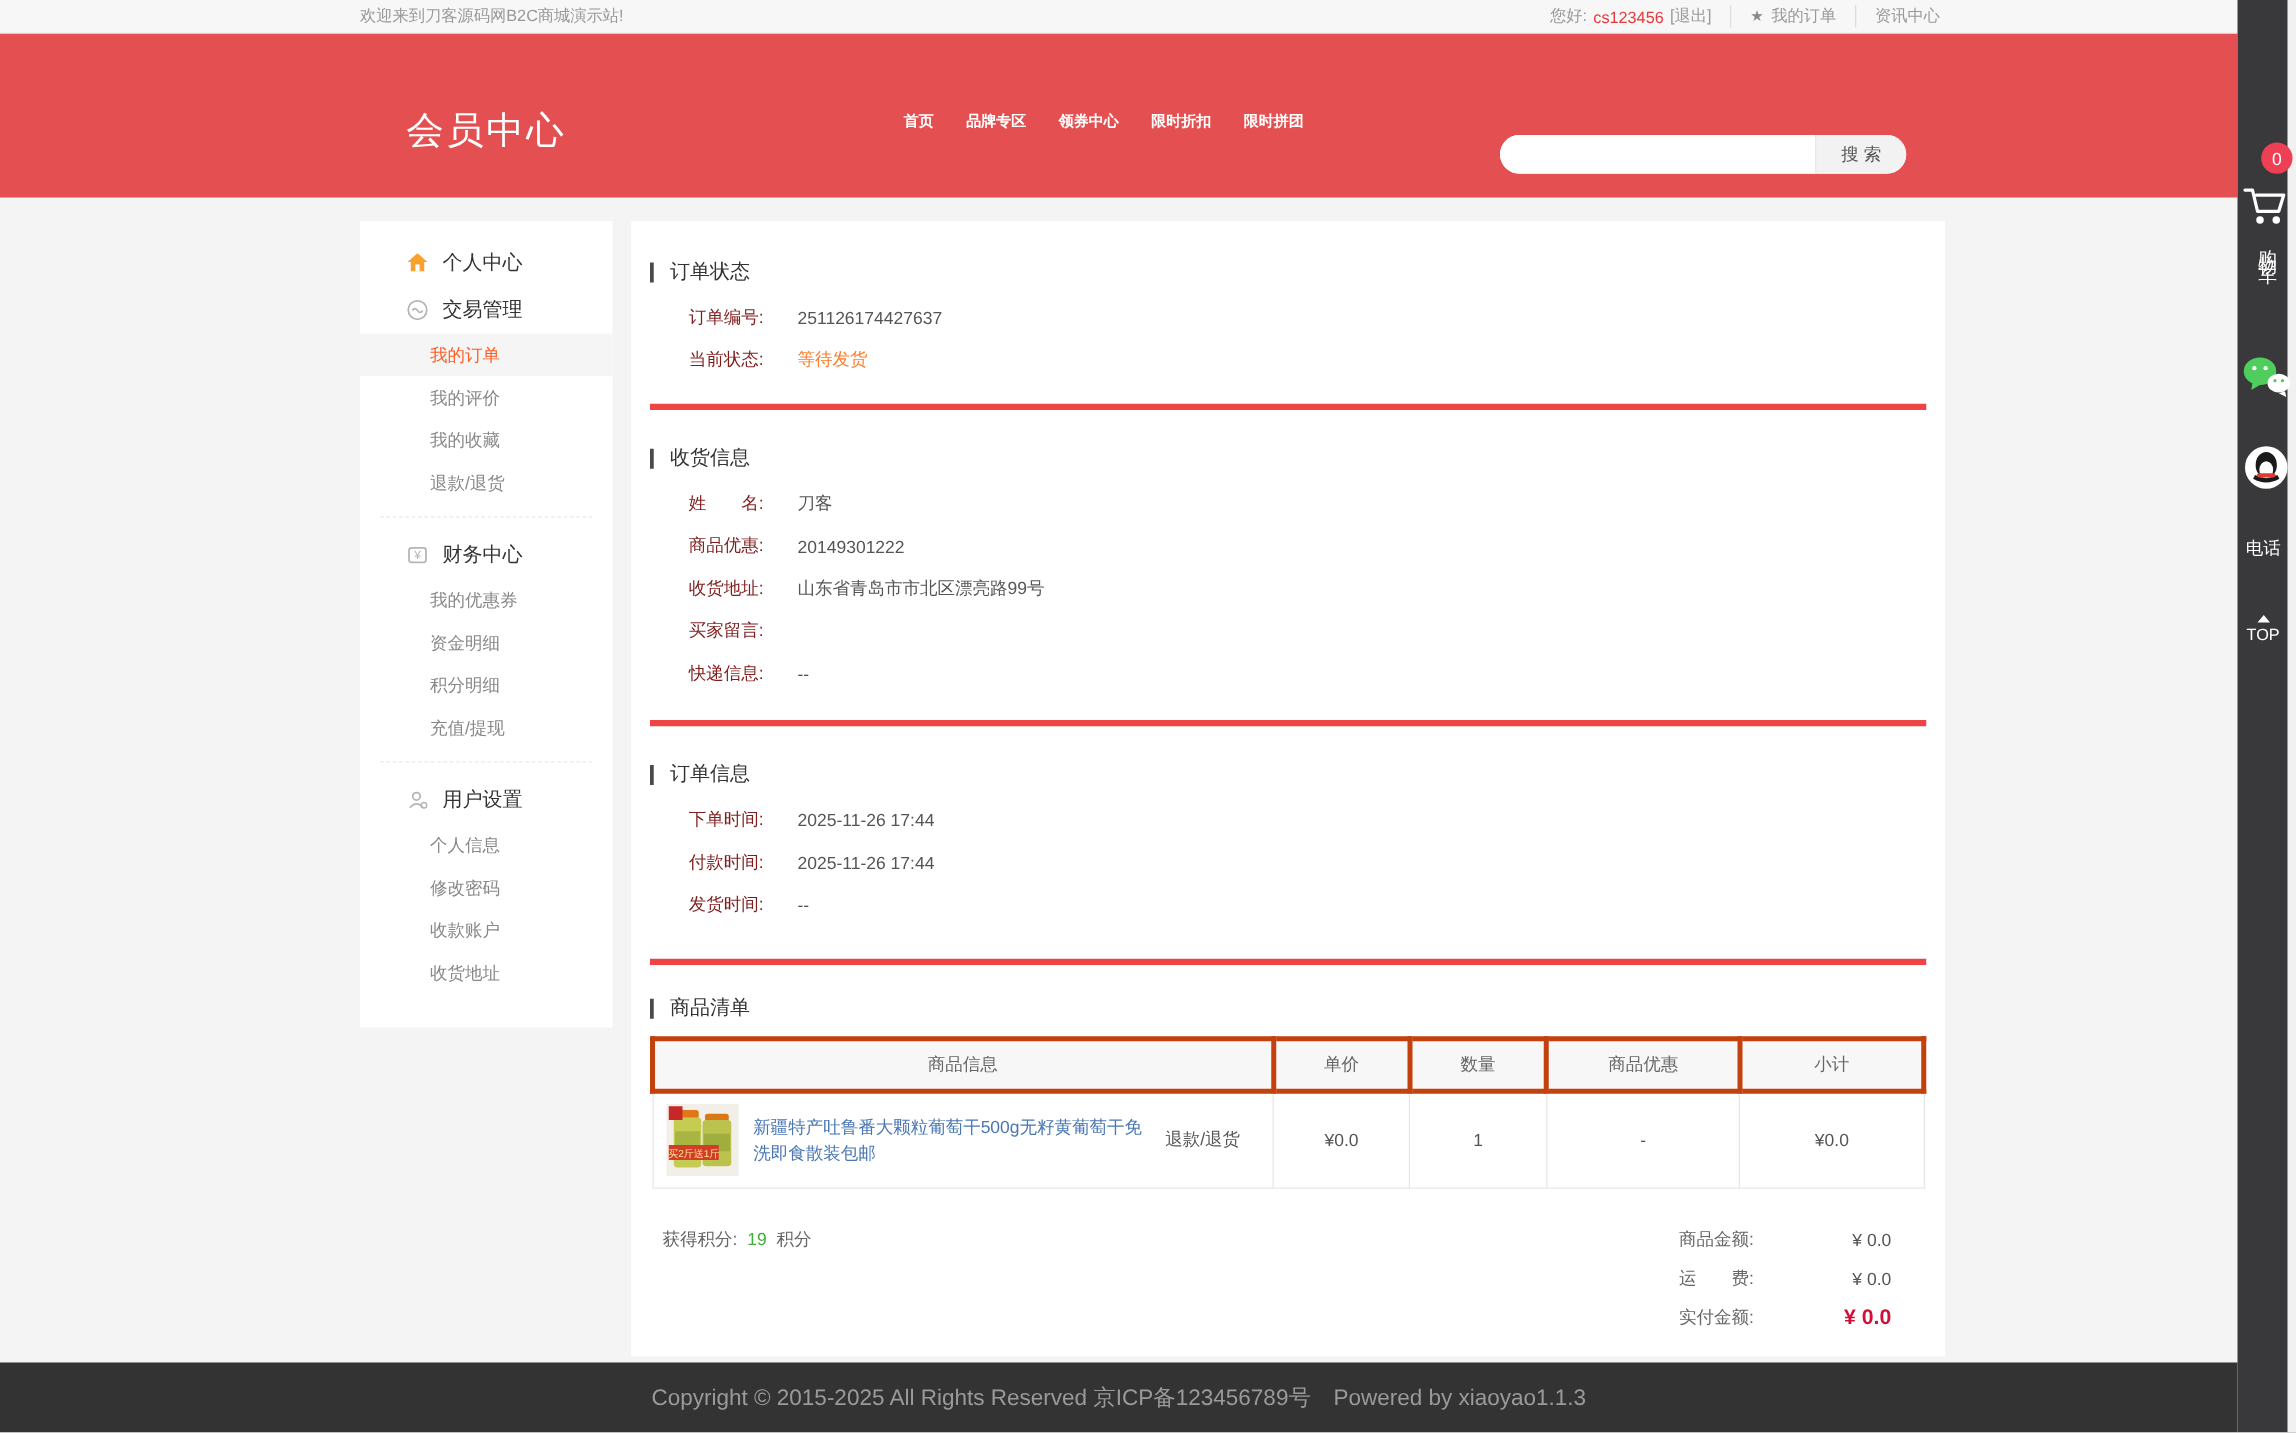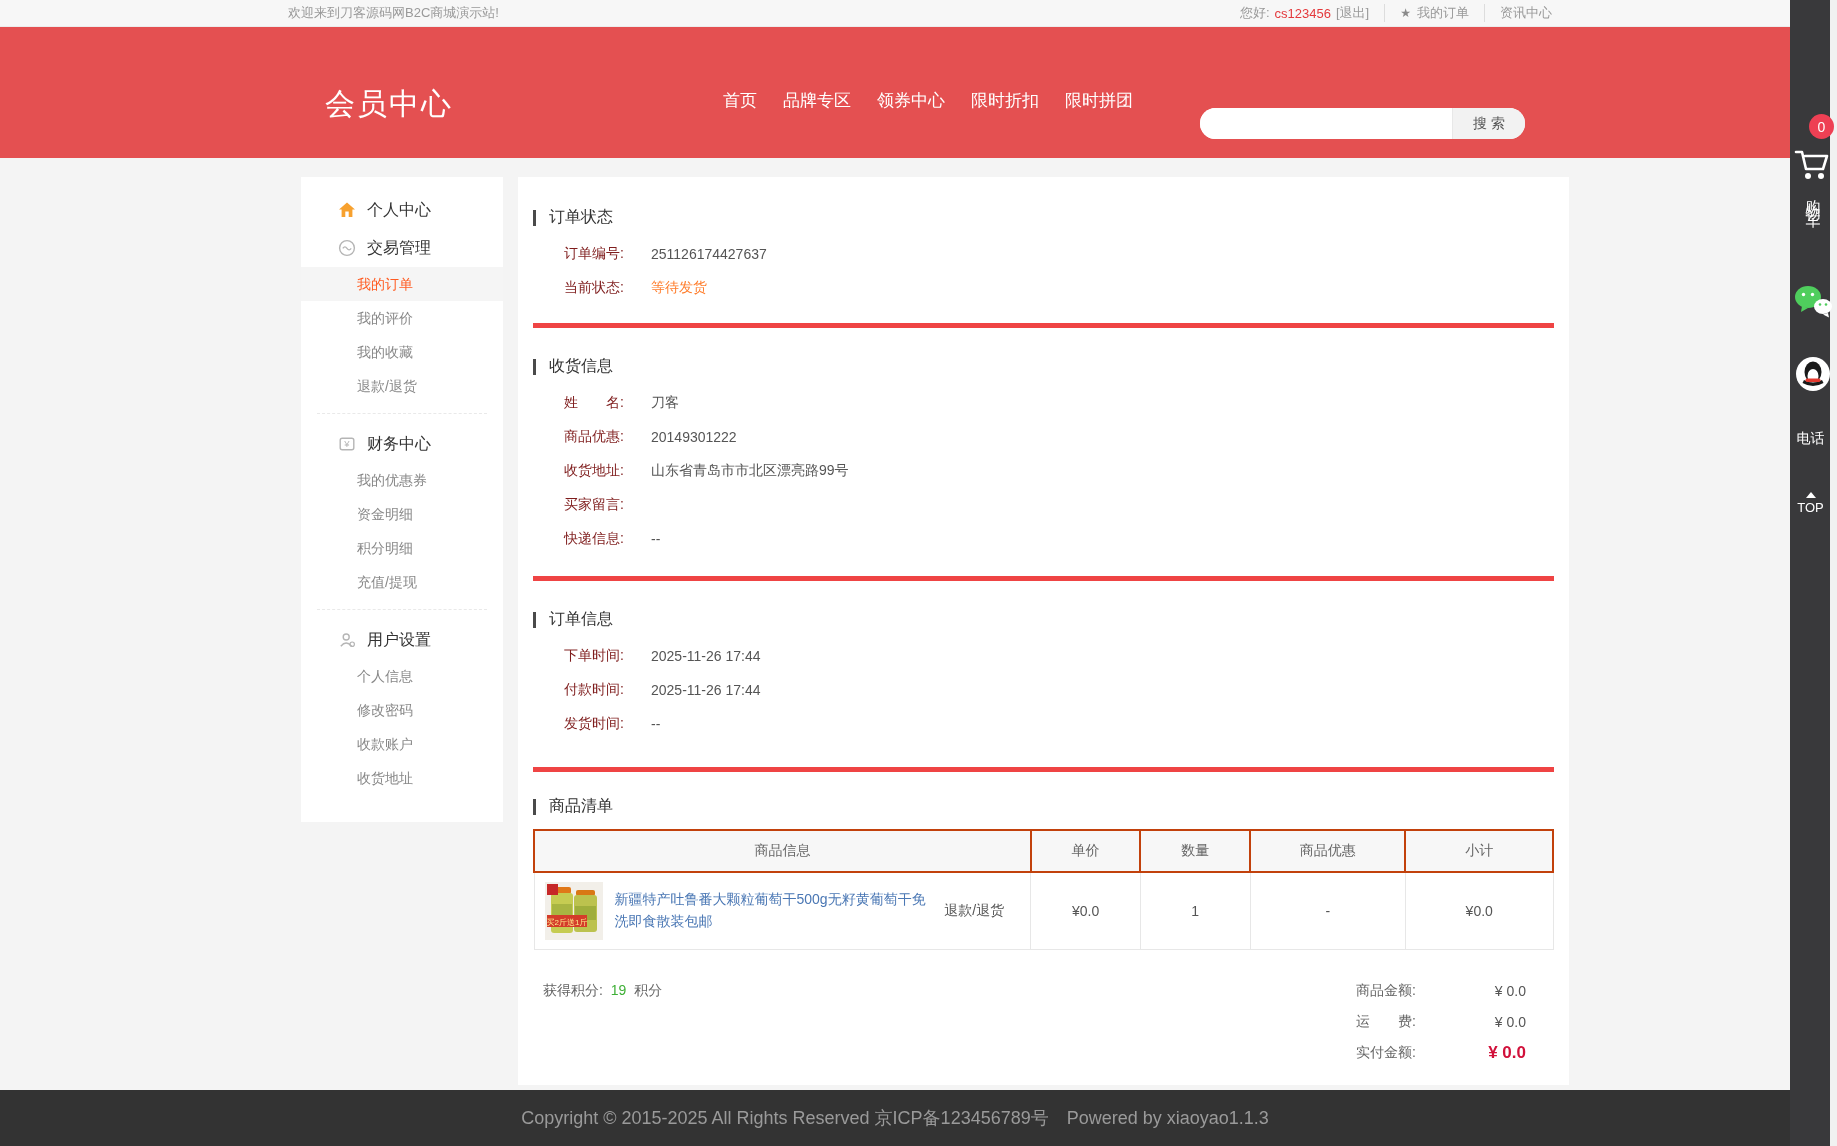--- a/index.html
+++ b/index.html
@@ -19,29 +19,29 @@
   .topbar-right{ display:flex; align-items:center; }
   .topbar-right .grp{ display:flex; align-items:center; padding:0 15px; }
   .topbar-right .grp + .grp{ border-left:1px solid #ddd; }
   .topbar-right .grp:last-child{ padding-right:0; }
   .username{ color:#e4393c; margin:0 5px; }
   .star{ color:#8a8a8a; margin-right:6px; font-size:12px; }
   .tlink{ cursor:pointer; }
   
   .header{ position:absolute; left:0; top:27px; width:1790px; height:131px; background:#e45051; }
   .logo{ position:absolute; left:325px; top:57px; font-size:30px; color:#fff; letter-spacing:2px; cursor:pointer; }
-  .nav{ position:absolute; left:723px; top:62px; display:flex; gap:26px; font-size:17px; color:#fff; }
+  .nav{ position:absolute; left:723px; top:62px; display:flex; gap:26px; font-size:12px; color:#fff;font-weight:bold; }
   .nav span{ cursor:pointer; white-space:nowrap; }
   .search{ position:absolute; left:1200px; top:81px; width:325px; height:31px;
     background:#fff; border-radius:16px; display:flex; overflow:hidden; }
   .search input{ flex:1; border:0; outline:0; padding:0 14px; font-size:14px; background:#fff; }
   .search button{ width:73px; border:0; border-left:1px solid #e8e8e8; background:#f2f2f2;
     color:#555; font-size:14px; cursor:pointer; }
   
-  .content{ position:absolute; left:16px; top:158px; width:1790px; height:932px; }
+  .content{ position:absolute; left:3px; top:158px; width:1790px; height:932px; }
   .side-card{ position:absolute; left:285px; top:19px; width:202px; height:645px;
     background:#fff; padding-top:14px; overflow:hidden; }
   .side-sec-title{ display:flex; align-items:center; gap:11px; height:38px;
     padding-left:37px; font-size:16px; color:#333; cursor:pointer; }
   .side-sec-title svg{ flex:none; }
   .side-item{ height:34px; line-height:34px; padding-left:56px; font-size:14px; color:#888; cursor:pointer; }
   .side-item.active{ color:#ff5c22; background:#f5f5f5; }
   .side-divider{ border-top:1px dashed #e9e9e9; margin:10px 16px 11px; }
   .main-card{ position:absolute; left:502px; top:19px; width:1051px; height:908px;
     background:#fff; padding:0 15px; overflow:hidden; }
@@ -53,21 +53,21 @@
   .sec-title{ display:flex; align-items:center; font-size:16px; color:#333; margin-bottom:9px; }
   .sec-bar{ width:3px; height:16px; background:#4a4a4a; margin-right:13px; }
   .info-row{ display:flex; align-items:center; height:34px; font-size:14px; padding-left:31px; }
   .info-label{ width:87px; color:#7f1d1d; flex:none; }
   .info-value{ color:#555; }
   .info-value.status{ color:#ff7c2a; }
   
   .goods-table{ width:1021px; border-collapse:collapse; font-size:14px; color:#555;
     text-align:center; margin-top:12px; }
   .goods-table th{ background:#f7f7f7; font-weight:normal; color:#666; height:42px;
-    border:2px solid #c2410c; }
+    border:4px solid #c2410c; }
   .goods-table td{ border:1px solid #e7e7e7; height:77px; }
   .prod-cell{ display:flex; align-items:center; text-align:left; padding:0 10px; }
   .prod-img{ width:58px; height:58px; flex:none; margin-right:12px; cursor:pointer; }
   .prod-name{ width:312px; color:#4a77b4; line-height:1.55; cursor:pointer; text-decoration:none; }
   .refund{ margin-left:auto; margin-right:16px; color:#555; cursor:pointer; }
   
   .summary{ display:flex; padding:26px 28px 0 10px;gap:12px; }
   .points{ font-size:14px; color:#666; margin-top:6px; }
   .points .pts{ color:#3eaf36; margin:0 4px; }
   .totals{ margin-left:auto; }

